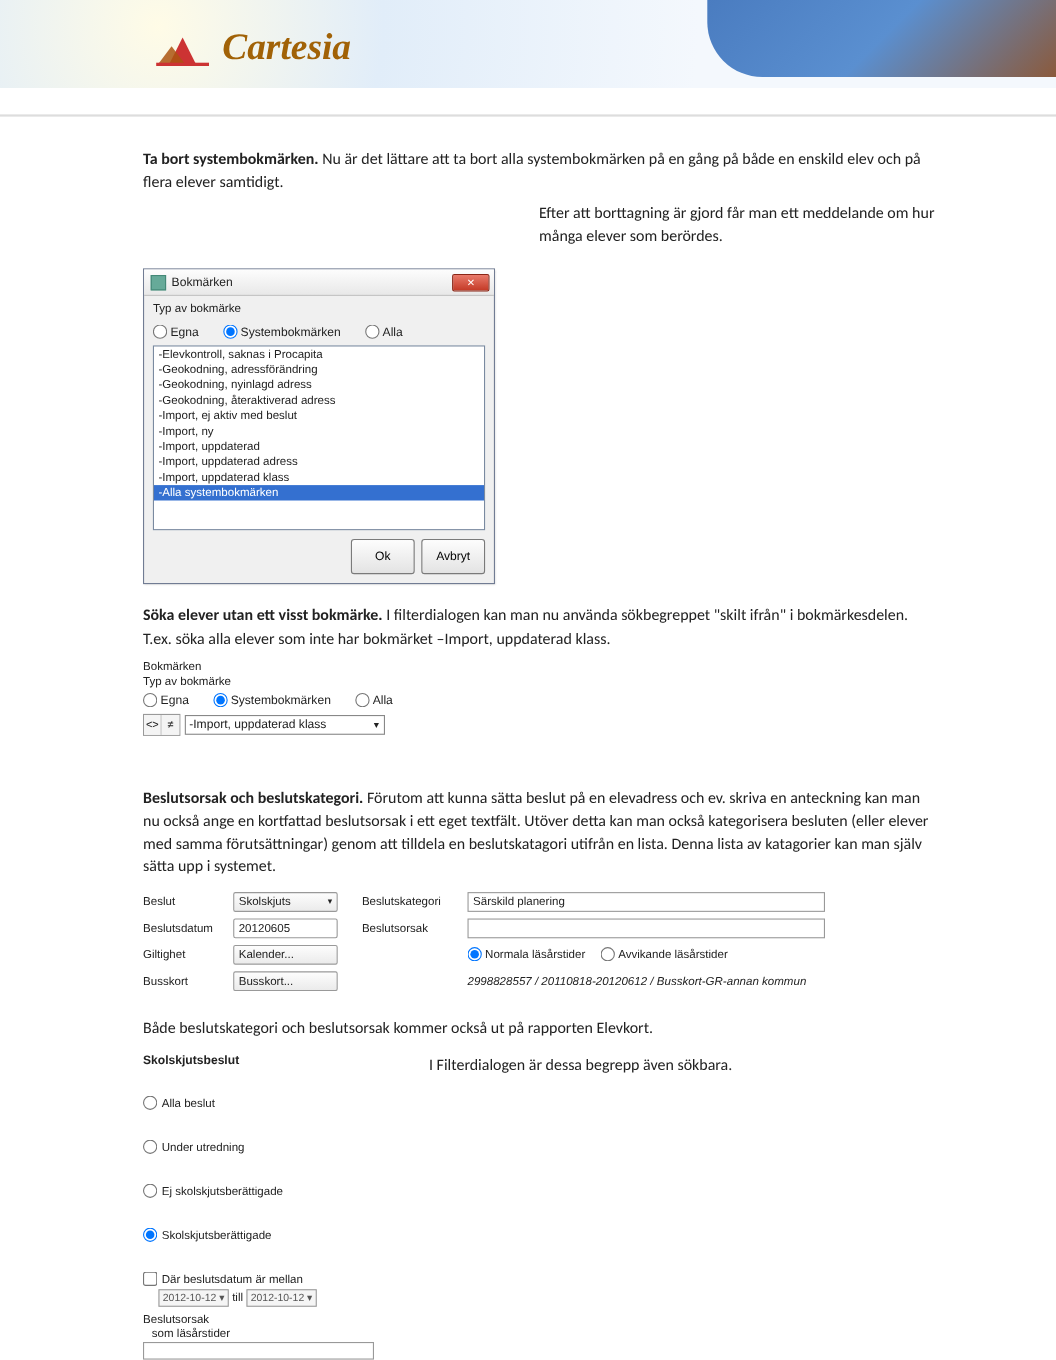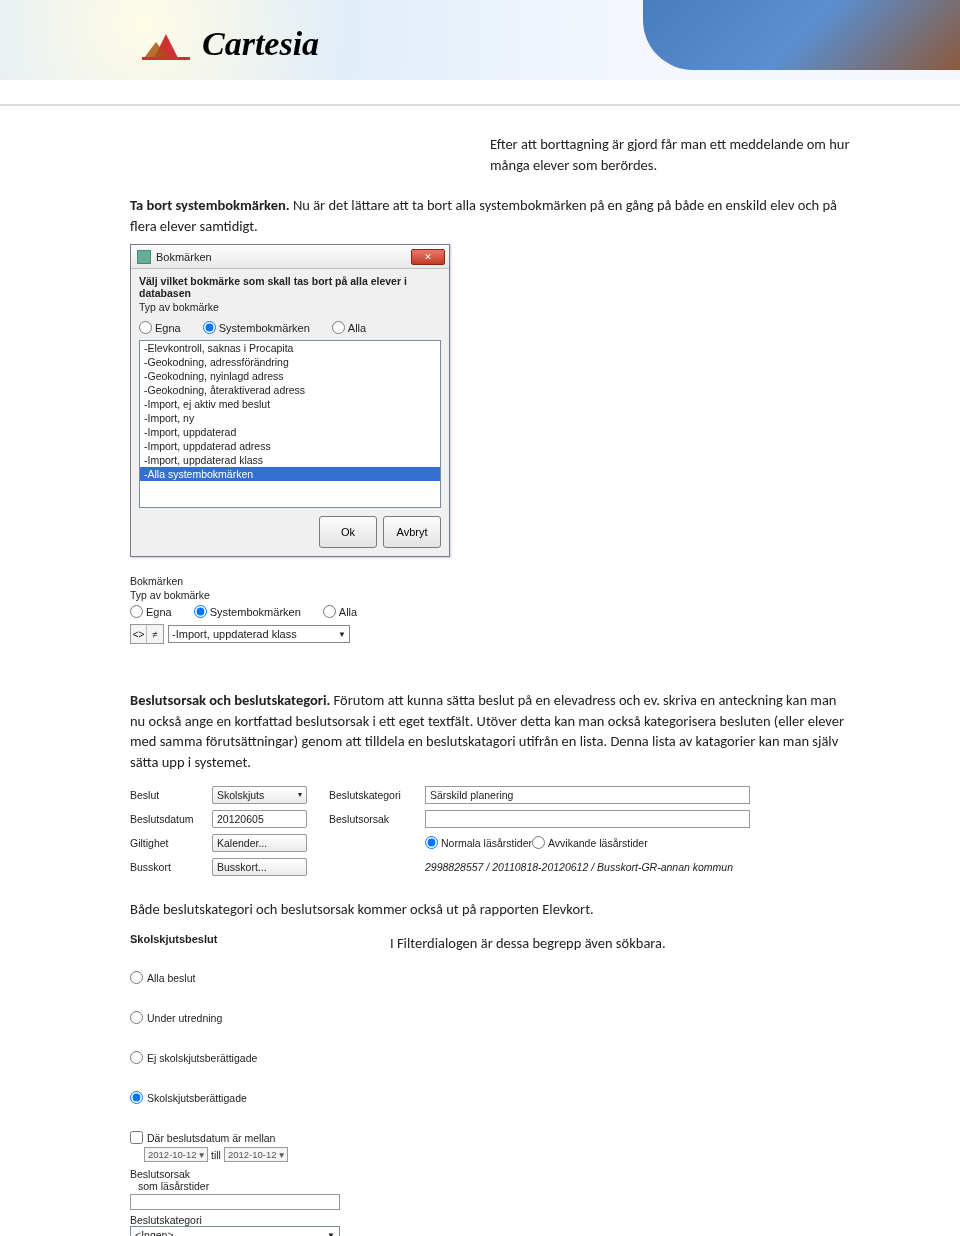--- a/index.html
+++ b/index.html
@@ -2,21 +2,21 @@
 <html><head>
 <meta charset="utf-8">
 <style>
   * { box-sizing: border-box; margin: 0; padding: 0; }
   body { width: 960px; margin: 0 auto; font-family: Calibri, Arial, sans-serif; color: #222; background: #fff; }
   .header-banner { height: 100px; position: relative; overflow: hidden; }
   .header-bg { position: absolute; top: 0; right: 0; width: 33%; height: 70px; background: linear-gradient(135deg, #4a7cc0 0%, #5a8fd0 50%, #8b5a3c 100%); border-bottom-left-radius: 50px; }
   .header-sky { position: absolute; top: 0; left: 0; width: 100%; height: 80px; background: radial-gradient(circle at 15% 30%, rgba(255,250,220,0.7) 0%, rgba(180,210,240,0.4) 25%, rgba(200,220,245,0.2) 60%); }
   .logo-zone { position: absolute; left: 140px; top: 24px; display: flex; align-items: center; gap: 10px; }
   .logo-mark svg { width: 52px; height: 40px; display: block; }
-  .logo-text { font-family: Georgia, 'Times New Roman', serif; font-size: 34px; font-style: italic; font-weight: bold; color: #000000; }
+  .logo-text { font-family: Georgia, 'Times New Roman', serif; font-size: 34px; font-style: italic; font-weight: bold; color: #a16207; }
   .hr { height: 2px; background: #ddd; margin-top: 4px; }
   .page { padding: 28px 110px 10px 130px; }
   .para { font-size: 14.5px; line-height: 1.42; margin-bottom: 8px; }
   .bold { font-weight: bold; }
   .indent-right { margin-left: 360px; margin-bottom: 20px; }
   .spacer-md { height: 24px; }
 
   
   .win-dialog { width: 320px; border: 1px solid #717c93; background: #f0f0f0; font-family: Tahoma, sans-serif; font-size: 11px; margin-bottom: 18px; box-shadow: 1px 1px 2px rgba(0,0,0,0.2); }
   .win-title { height: 24px; background: linear-gradient(#fdfdfd,#e8e8e8); border-bottom: 1px solid #c0c0c0; display: flex; align-items: center; padding: 0 4px 0 6px; }
@@ -46,21 +46,21 @@
   .combo-sm .arr { font-size: 8px; }
 
   
   .beslut { width: 620px; font-family: Tahoma, sans-serif; font-size: 10.5px; margin: 10px 0 20px; }
   .beslut .brow { display: flex; align-items: center; height: 24px; }
   .beslut .blabel { width: 82px; }
   .beslut .bcontrol { width: 95px; height: 18px; border: 1px solid #999; border-radius: 2px; background: linear-gradient(#fdfdfd,#ebebeb); display: flex; align-items: center; justify-content: space-between; padding: 0 4px; font-size: 10.5px; cursor: pointer; }
   .beslut .bcontrol.flat { background: #fff; justify-content: flex-start; cursor: text; }
   .beslut .blabel2 { width: 96px; margin-left: 22px; }
   .beslut .binput { height: 18px; border: 1px solid #999; background: #fff; padding: 0 4px; display: flex; align-items: center; font-size: 10.5px; flex: 1; }
-  .beslut .inline-radio { display: flex; align-items: center; }
+  .beslut .inline-radio { display: flex; gap: 14px; align-items: center; }
   .beslut .italic { font-style: italic; }
 
   
   .filt-panel { width: 210px; font-family: Tahoma, sans-serif; font-size: 10.5px; margin-top: 6px; }
   .filt-panel .title-b { font-weight: bold; font-size: 11px; margin-bottom: 2px; }
   .filt-panel .rl { display: flex; align-items: center; gap: 4px; padding: 1px 0; cursor: pointer; margin-top: 25px; }
   .filt-panel .cb { margin: 0; }
   .filt-panel .drow { display: flex; align-items: center; gap: 3px; padding: 2px 0 6px 14px; }
   .date-btn { border: 1px solid #999; background: #f5f5f5; font-size: 9.5px; padding: 1px 3px; color: #555; cursor: pointer; }
   .filt-panel .txt-in { width: 100%; height: 16px; border: 1px solid #999; background: #fff; margin: 2px 0 4px; }
@@ -82,34 +82,33 @@
           <rect x="2" y="33" width="48" height="3" fill="#c33"></rect>
         </svg>
     </span>
     <span class="logo-text">Cartesia</span>
   </div>
 </div>
 <div class="hr"></div>
 
 <div class="page">
 
-  <p class="para indent-right">Efter att borttagning är gjord får man ett meddelande om hur många elever som berördes.</p>
-
   <p class="para">
     <span class="bold">Ta bort systembokmärken.</span><span> Nu är det lättare att ta bort alla systembokmärken på en gång på både en enskild elev och på flera elever samtidigt.</span>
   </p>
+
+  <p class="para indent-right">Efter att borttagning är gjord får man ett meddelande om hur många elever som berördes.</p>
 
   <div class="win-dialog">
     <div class="win-title">
       <span class="t-icon"></span>
       <span class="t-label">Bokmärken</span>
       <span class="win-close">✕</span>
     </div>
     <div class="win-body">
-      <div class="hdr">Välj vilket bokmärke som skall tas bort på alla elever i databasen</div>
       <div class="sub">Typ av bokmärke</div>
       <div class="radio-row" id="d1-radios">
           <label>
             <input type="radio" name="d1r" style="">
             <span>Egna</span>
           </label>
           <label>
             <input type="radio" name="d1r" checked="" style="">
             <span>Systembokmärken</span>
           </label>
@@ -130,20 +129,23 @@
           <div class="li">-Import, uppdaterad klass</div>
           <div class="li sel">-Alla systembokmärken</div>
         </div>
       <div class="btn-row">
         <button class="win-btn">Ok</button>
         <button class="win-btn">Avbryt</button>
       </div>
     </div>
   </div>
 
+  <p class="para">
+    <span class="bold">Söka elever utan ett visst bokmärke.</span><span> I filterdialogen kan man nu använda sökbegreppet "skilt ifrån" i bokmärkesdelen. T.ex. söka alla elever som inte har bokmärket –Import, uppdaterad klass.</span>
+  </p>
 
   <div class="small-filter">
     <div class="lbl">Bokmärken</div>
     <div class="lbl">Typ av bokmärke</div>
     <div class="radio-row" id="sf-radios">
         <label>
           <input type="radio" name="sfr" style="">
           <span>Egna</span>
         </label>
         <label>

